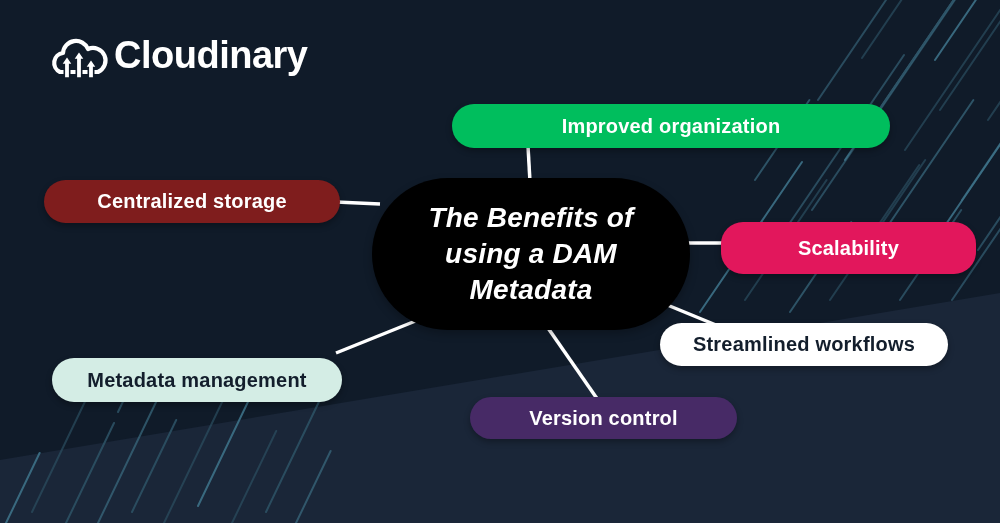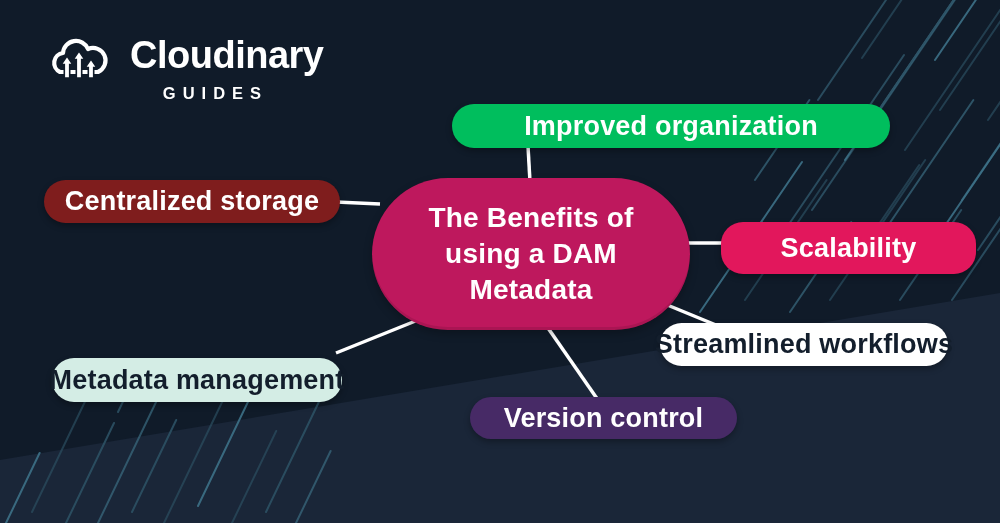--- a/index.html
+++ b/index.html
@@ -26,21 +26,21 @@
     left: 48px; top: 32px;
     width: 250px; height: 75px;
     color: #ffffff;
   }
   .logo-row { display: flex; align-items: center; }
   .logo-cloud { width: 62px; height: 50px; flex: 0 0 auto; }
   .brand-name {
     font-size: 38px;
     font-weight: 800;
     letter-spacing: -0.5px;
-    margin-left: 20px;
+    margin-left: 4px;
     line-height: 1;
     position: relative;
     top: -2px;
   }
   .brand-subtitle {
     position: absolute;
     left: 90px; top: 52px;
     width: 155px;
     text-align: center;
     font-size: 16.5px;
@@ -68,21 +68,21 @@
     box-shadow: 0 4px 8px rgba(0,0,0,0.25), inset 0 -3px 0 rgba(0,0,0,0.10);
   }
 
   
   .pill {
     position: absolute;
     border-radius: 22px;
     display: flex;
     align-items: center;
     justify-content: center;
-    font-size: 27px;
+    font-size: 20px;
     font-weight: 800;
     letter-spacing: 0.2px;
     white-space: nowrap;
     box-shadow: 0 3px 6px rgba(0,0,0,0.30);
   }
   #pill-improved     { left: 452px; top: 104px; width: 438px; height: 44px; }
   #pill-centralized  { left:  44px; top: 180px; width: 296px; height: 43px; }
   #pill-scalability  { left: 721px; top: 222px; width: 255px; height: 52px; }
   #pill-streamlined  { left: 660px; top: 323px; width: 288px; height: 43px; text-align: center; }
   #pill-metadata     { left:  52px; top: 348px; width: 290px; height: 44px; margin-top: 10px; }
@@ -149,24 +149,23 @@
   <div class="logo">
     <div class="logo-row">
       <svg class="logo-cloud" viewBox="0 0 62 50" xmlns="http://www.w3.org/2000/svg">
         <path d="M 12 40 A 10 10 0 0 1 15 21 A 13 13 0 0 1 40 17 A 12 12 0 0 1 50 40 Z" fill="none" stroke="#ffffff" stroke-width="4.2" stroke-linejoin="round"></path>
         <path d="M 19 24 L 24.8 32.5 L 21.7 32.5 L 21.7 46 L 16.3 46 L 16.3 32.5 L 13.2 32.5 Z" fill="#ffffff" stroke="#101b29" stroke-width="1.6"></path>
         <path d="M 31 19 L 36.8 27.5 L 33.7 27.5 L 33.7 46 L 28.3 46 L 28.3 27.5 L 25.2 27.5 Z" fill="#ffffff" stroke="#101b29" stroke-width="1.6"></path>
         <path d="M 43 27 L 48.8 35.5 L 45.7 35.5 L 45.7 46 L 40.3 46 L 40.3 35.5 L 37.2 35.5 Z" fill="#ffffff" stroke="#101b29" stroke-width="1.6"></path>
       </svg>
       <span class="brand-name">Cloudinary</span>
     </div>
-    <div class="brand-subtitle">GUIDES</div>
   </div>
 
-  <div class="central-node" style="background-color: #be185d; color: rgb(255, 255, 255);">
+  <div class="central-node" style="background-color: #000000; color: rgb(255, 255, 255); font-style: italic;">
     <span>The Benefits of</span>
     <span>using a DAM</span>
     <span>Metadata</span>
   </div>
 
   <div class="pill" id="pill-improved" style="background-color: rgb(0, 190, 93); color: rgb(255, 255, 255);">
     <span>Improved organization</span>
   </div>
 
   <div class="pill" id="pill-centralized" style="background-color: #7f1d1d; color: rgb(255, 255, 255);">

